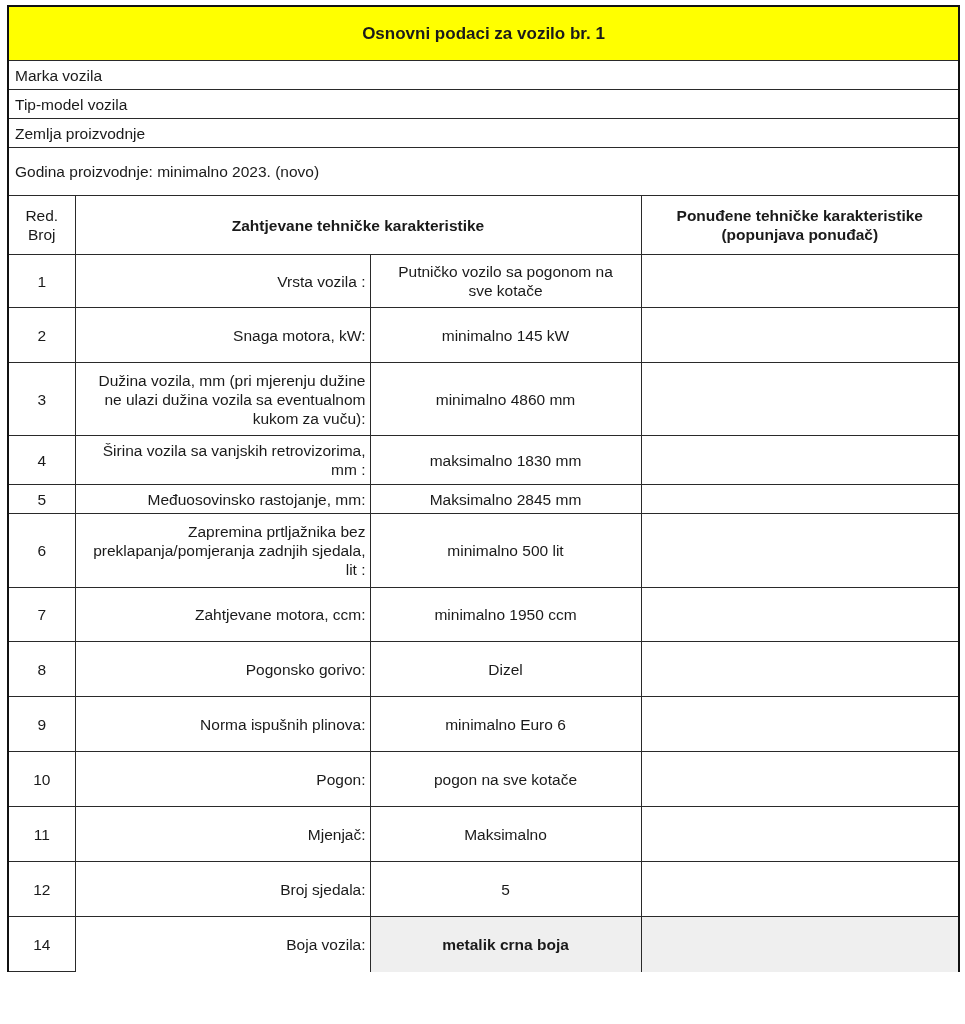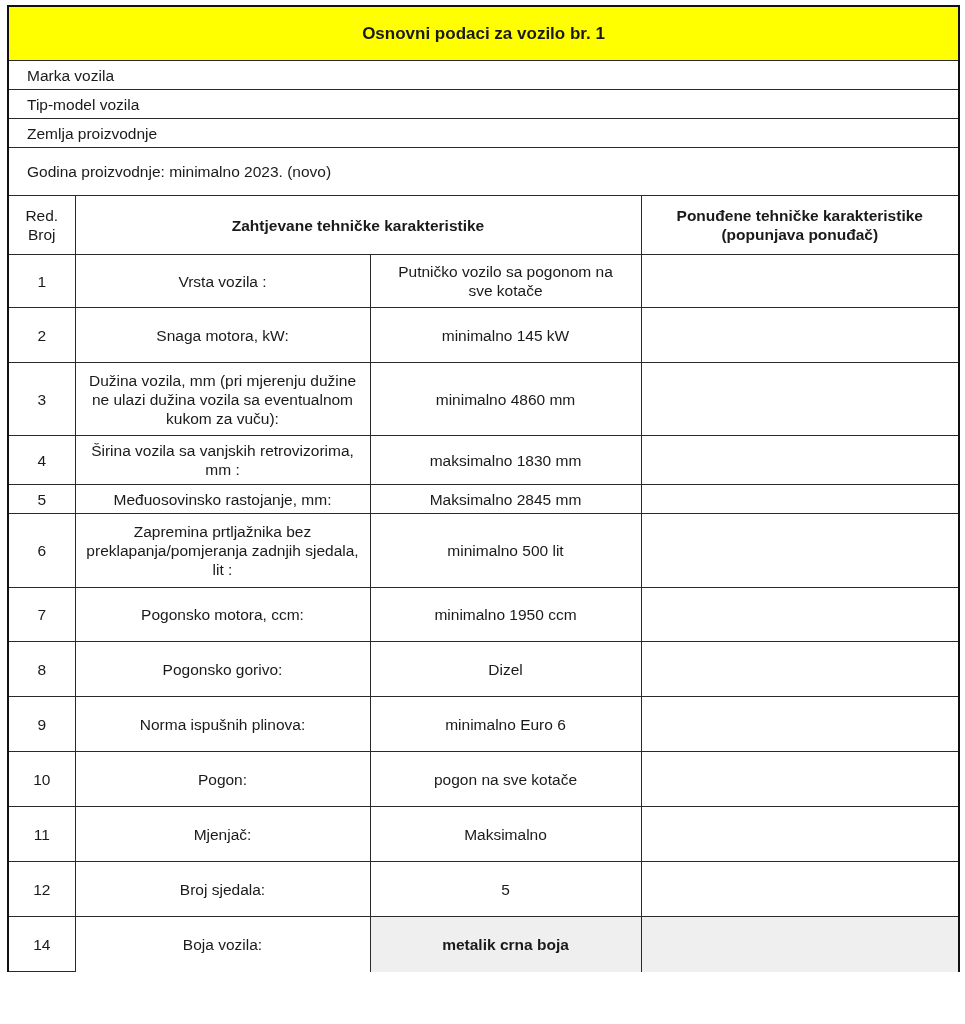--- a/index.html
+++ b/index.html
@@ -40,38 +40,38 @@
     }
     .title-cell {
       background: #ffff00;
       height: 53px;
       text-align: center;
       font-weight: bold;
       font-size: 17px;
     }
     .info-cell {
       text-align: left;
-      padding-left: 18px;
+      padding-left: 6px;
     }
     .h29 { height: 28px; }
     .h48 { height: 47px; }
     .col-head {
       font-weight: bold;
       text-align: center;
       height: 58px;
     }
     .col-head.num {
       font-weight: normal;
       line-height: 19px;
     }
     .num-cell {
       text-align: center;
     }
     .label-cell {
-      text-align: center;
+      text-align: right;
       padding-left: 4px;
       padding-right: 4px;
     }
     .req-cell {
       text-align: center;
     }
     .offer-cell {
       text-align: center;
     }
     .gray { background: #efefef; }
@@ -157,21 +157,21 @@
         <td class="offer-cell"></td>
       </tr>
       <tr class="r6">
         <td class="num-cell">6</td>
         <td class="label-cell">Zapremina prtljažnika bez preklapanja/pomjeranja zadnjih sjedala, lit :</td>
         <td class="req-cell">minimalno 500 lit</td>
         <td class="offer-cell"></td>
       </tr>
       <tr class="r7">
         <td class="num-cell">7</td>
-        <td class="label-cell">Pogonsko motora, ccm:</td>
+        <td class="label-cell">Zahtjevane motora, ccm:</td>
         <td class="req-cell">minimalno 1950 ccm</td>
         <td class="offer-cell"></td>
       </tr>
       <tr class="rs">
         <td class="num-cell">8</td>
         <td class="label-cell">Pogonsko gorivo:</td>
         <td class="req-cell">Dizel</td>
         <td class="offer-cell"></td>
       </tr>
       <tr class="rs">

